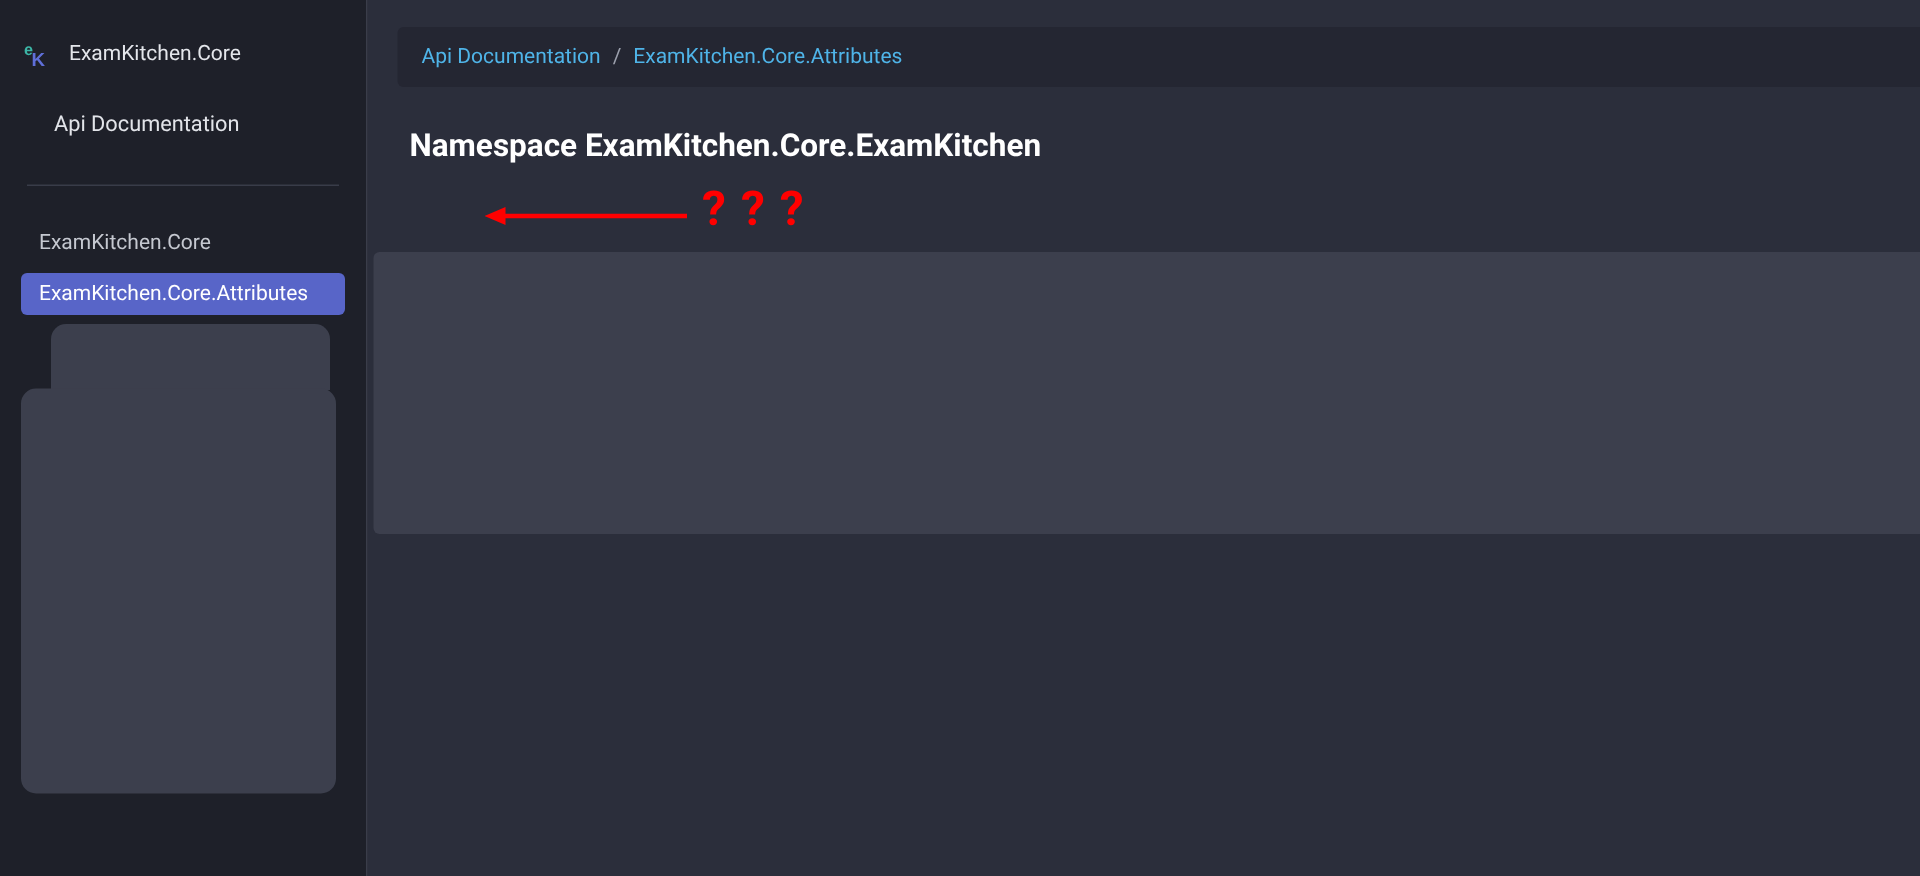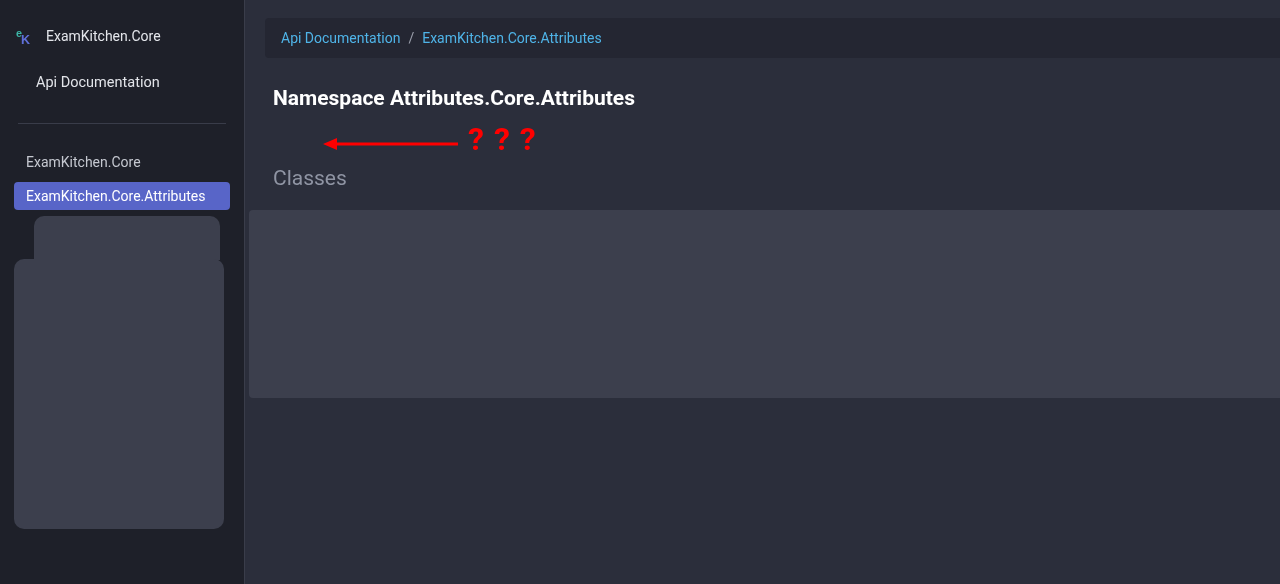--- a/index.html
+++ b/index.html
@@ -179,26 +179,25 @@
   </div>
 </div>
 
 <div class="main">
   <div class="breadcrumb">
     <a>Api Documentation</a>
     <span class="breadcrumb-sep">/</span>
     <a>ExamKitchen.Core.Attributes</a>
   </div>
 
-  <h1 class="page-title">Namespace Attributes.Core.Attributes</h1>
+  <h1 class="page-title">Namespace ExamKitchen.Core.ExamKitchen</h1>
 
   <div class="annotation">
     <svg class="arrow-svg" width="140" height="20">
       <line x1="10" y1="8" x2="135" y2="8" stroke="#ff0000" stroke-width="3"></line>
       <polygon points="0,8 14,2 14,14" fill="#ff0000"></polygon>
     </svg>
     <span class="question-marks">???</span>
   </div>
 
-  <h2 class="section-header">Classes</h2>
 
   <div class="content-panel"></div>
 </div>
 
 </body></html>

